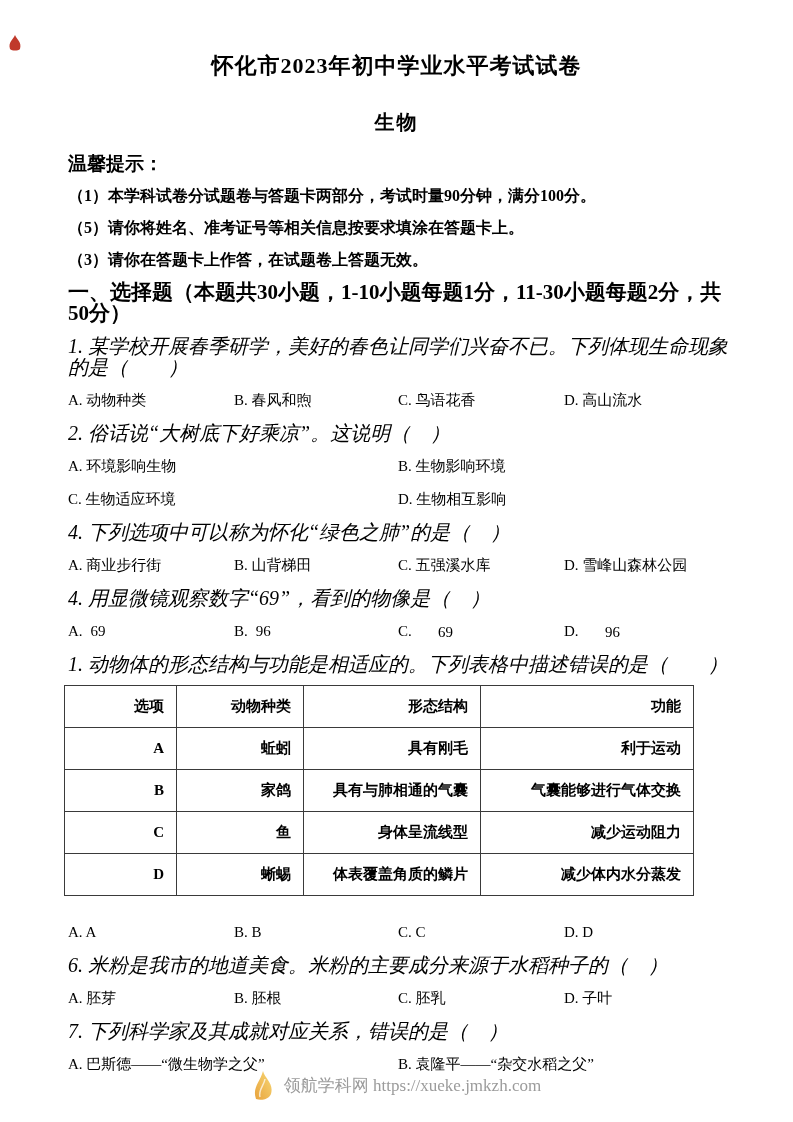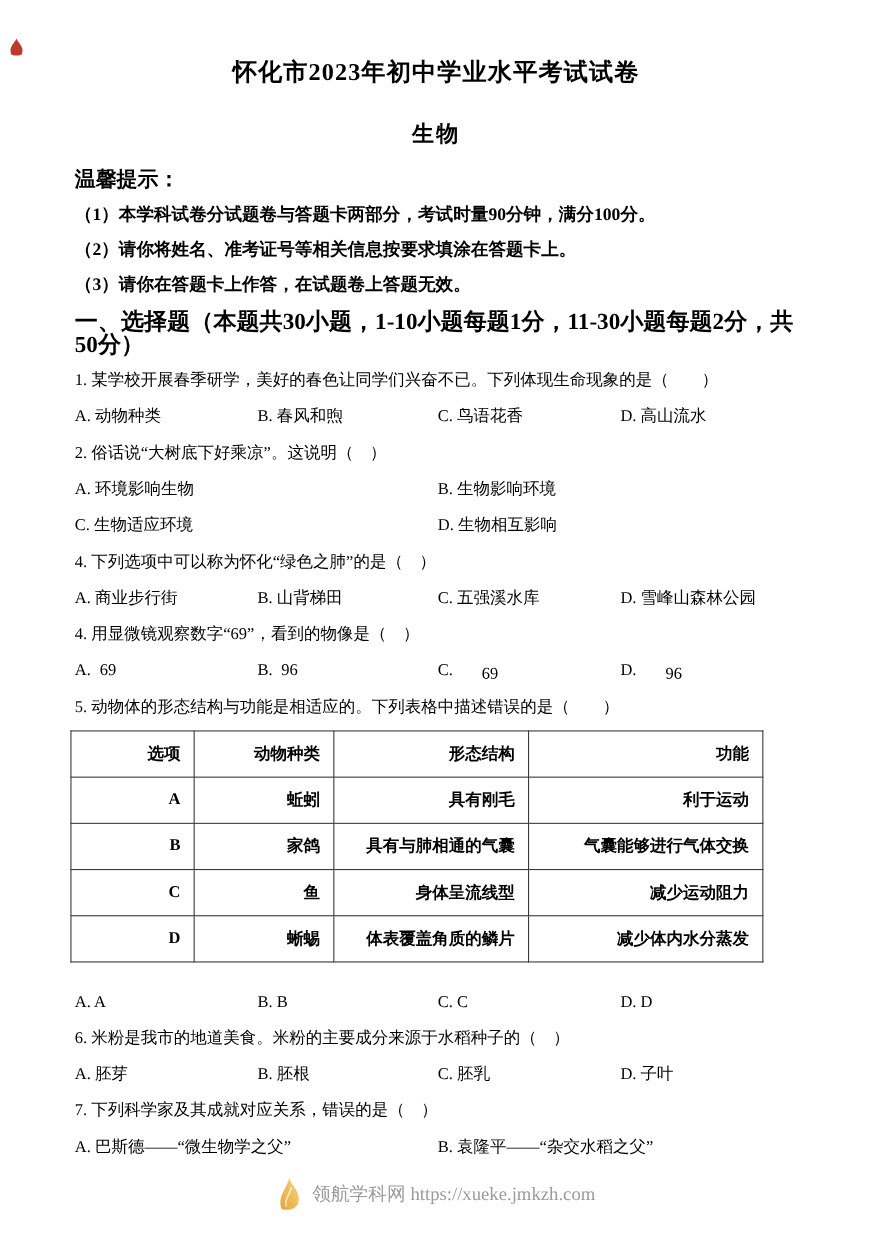--- a/index.html
+++ b/index.html
@@ -15,21 +15,21 @@
   }
   .title{
     text-align:center;font-size:22px;font-weight:bold;line-height:28px;letter-spacing:1px;
   }
   .subject{
     text-align:center;font-size:20px;font-weight:bold;line-height:26px;margin-top:29px;letter-spacing:2px;
   }
   .notice-heading{font-size:19px;font-weight:bold;line-height:21px;margin-top:18px;padding-left:4px;}
   .notice-item{font-size:16px;font-weight:bold;line-height:21px;margin-top:11px;padding-left:4px;}
   .section-heading{font-size:21px;font-weight:bold;line-height:21px;margin-top:12px;padding-left:4px;}
-  .stem{font-size:15px;line-height:21px;margin-top:12px;padding-left:4px;}
+  .stem{font-size:20px;line-height:21px;margin-top:12px;padding-left:4px;font-style:italic;}
   .opts{margin-top:12px;padding-left:4px;font-size:15px;line-height:21px;}
   .opts-4{display:grid;grid-template-columns:166px 164px 166px 1fr;}
   .opts-2col{display:grid;grid-template-columns:330px 1fr;row-gap:12px;}
   .opt{white-space:nowrap;}
   .opt-value{margin-left:8px;}
   .rot180{display:inline-block;transform:rotate(180deg);margin-left:26px;}
   table.qtable{
     border-collapse:collapse;table-layout:fixed;
     margin-top:10px;margin-left:0;
     width:529px;font-size:15px;
@@ -55,21 +55,21 @@
 
   <svg class="corner-mark" viewBox="0 0 15 17">
     <path d="M2 15 C0 8 5 6 7 1 C9 6 14 8 12 15 C10 17 4 17 2 15 Z" fill="#c0392b"></path>
   </svg>
 
   <div class="title">怀化市2023年初中学业水平考试试卷</div>
   <div class="subject">生物</div>
 
   <div class="notice-heading">温馨提示：</div>
   <div class="notice-item">（1）本学科试卷分试题卷与答题卡两部分，考试时量90分钟，满分100分。</div>
-  <div class="notice-item">（2）请你将姓名、准考证号等相关信息按要求填涂在答题卡上。</div>
+  <div class="notice-item">（5）请你将姓名、准考证号等相关信息按要求填涂在答题卡上。</div>
   <div class="notice-item">（3）请你在答题卡上作答，在试题卷上答题无效。</div>
 
   <div class="section-heading">一、选择题（本题共30小题，1-10小题每题1分，11-30小题每题2分，共50分）</div>
 
   <div>
     <div class="stem">1. 某学校开展春季研学，美好的春色让同学们兴奋不已。下列体现生命现象的是（　　）</div>
     <div class="opts opts-4">
       <span class="opt">A. 动物种类</span>
       <span class="opt">B. 春风和煦</span>
       <span class="opt">C. 鸟语花香</span>
@@ -101,21 +101,21 @@
     <div class="stem">4. 用显微镜观察数字“69”，看到的物像是（　）</div>
     <div class="opts opts-4">
       <span class="opt"><span>A.</span><span class="opt-value">69</span></span>
       <span class="opt"><span>B.</span><span class="opt-value">96</span></span>
       <span class="opt"><span>C.</span><span class="opt-value rot180">69</span></span>
       <span class="opt"><span>D.</span><span class="opt-value rot180">96</span></span>
     </div>
   </div>
 
   <div>
-    <div class="stem">5. 动物体的形态结构与功能是相适应的。下列表格中描述错误的是（　　）</div>
+    <div class="stem">1. 动物体的形态结构与功能是相适应的。下列表格中描述错误的是（　　）</div>
     <table class="qtable">
       <tbody>
           <tr>
         <th class="col-0">选项</th>
         <th class="col-1">动物种类</th>
         <th class="col-2">形态结构</th>
         <th class="col-3">功能</th>
       </tr>
       <tr>
         <td>A</td>

